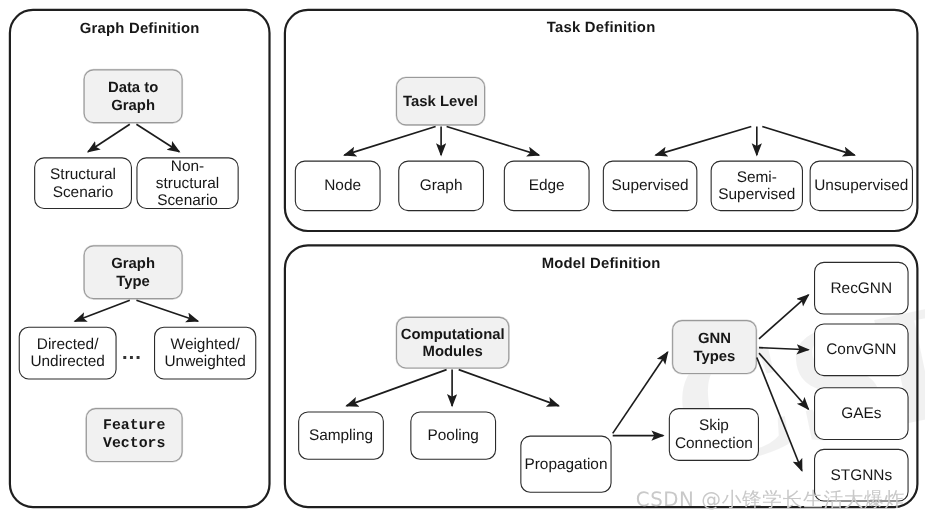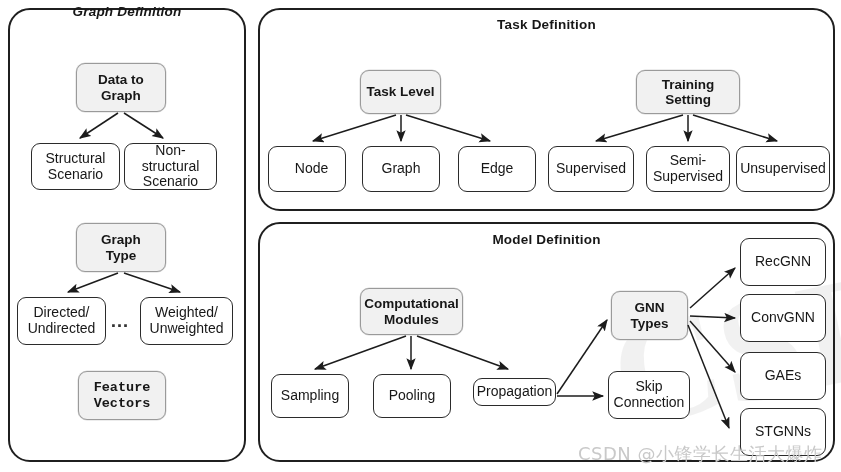--- a/index.html
+++ b/index.html
@@ -93,21 +93,21 @@
   }
 </style>
 </head>
 <body>
 
 <div id="canvas">
 
   <div class="wm-big" style="left:610px; top:250px;">CSDN</div>
 
   <div class="panel" style="left:8px; top:8px; width:238px; height:454px;"></div>
-  <div class="panel-title" style="left:8px; width:238px; top:4px;font-style:italic;">Graph Definition</div>
+  <div class="panel-title" style="left:8px; width:238px; top:18px;">Graph Definition</div>
 
   <div class="node accent" style="left:76px; top:63px; width:90px; height:49px;">Data to
 Graph</div>
 
   <div class="node" style="left:31px; top:143px; width:89px; height:47px;">Structural
 Scenario</div>
   <div class="node" style="left:124px; top:143px; width:93px; height:47px;">Non-structural
 Scenario</div>
 
   <div class="node accent" style="left:76px; top:223px; width:90px; height:49px;">Graph
@@ -124,36 +124,35 @@
 
   <div class="panel" style="left:258px; top:8px; width:577px; height:203px;"></div>
   <div class="panel-title" style="left:258px; width:577px; top:17px;">Task Definition</div>
 
   <div class="node accent" style="left:360px; top:70px; width:81px; height:44px;">Task Level</div>
 
   <div class="node" style="left:268px; top:146px; width:78px; height:46px;padding-left:12px;">Node</div>
   <div class="node" style="left:362px; top:146px; width:78px; height:46px;">Graph</div>
   <div class="node" style="left:458px; top:146px; width:78px; height:46px;">Edge</div>
 
-  <div class="node accent" style="left:636px; top:70px; width:104px; height:44px;">Training  Setting</div>
 
   <div class="node" style="left:548px; top:146px; width:86px; height:46px;">Supervised</div>
   <div class="node" style="left:646px; top:146px; width:84px; height:46px;">Semi-
 Supervised</div>
   <div class="node" style="left:736px; top:146px; width:94px; height:46px;">Unsupervised</div>
 
   <div class="panel" style="left:258px; top:222px; width:577px; height:240px;"></div>
   <div class="panel-title" style="left:258px; width:577px; top:232px;">Model Definition</div>
 
   <div class="node accent" style="left:360px; top:288px; width:103px; height:47px;">Computational
 Modules</div>
 
   <div class="node" style="left:271px; top:374px; width:78px; height:44px;">Sampling</div>
   <div class="node" style="left:373px; top:374px; width:78px; height:44px;">Pooling</div>
-  <div class="node" style="left:473px; top:378px; width:83px; height:28px;">Propagation</div>
+  <div class="node" style="left:473px; top:396px; width:83px; height:52px;">Propagation</div>
 
   <div class="node accent" style="left:611px; top:291px; width:77px; height:49px;">GNN
 Types</div>
 
   <div class="node" style="left:608px; top:371px; width:82px; height:48px;">Skip
 Connection</div>
 
   <div class="node" style="left:740px; top:238px; width:86px; height:48px;">RecGNN</div>
   <div class="node" style="left:740px; top:294px; width:86px; height:48px;">ConvGNN</div>
   <div class="node" style="left:740px; top:352px; width:86px; height:48px;">GAEs</div>

